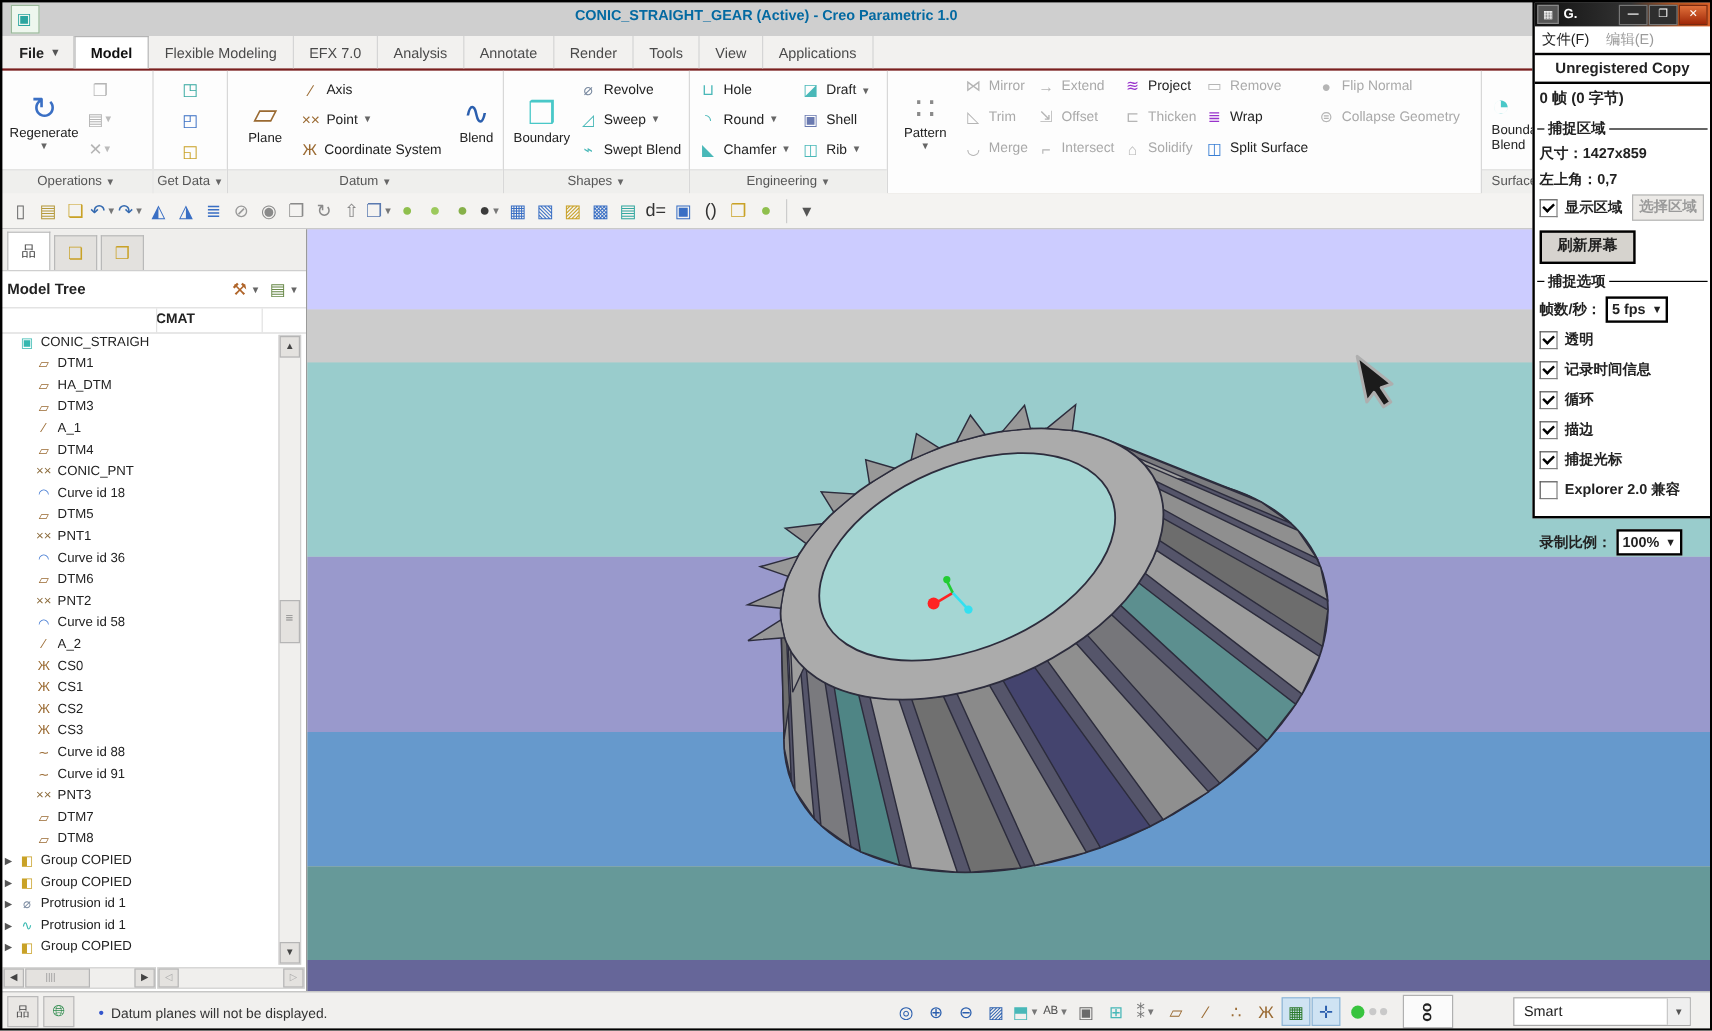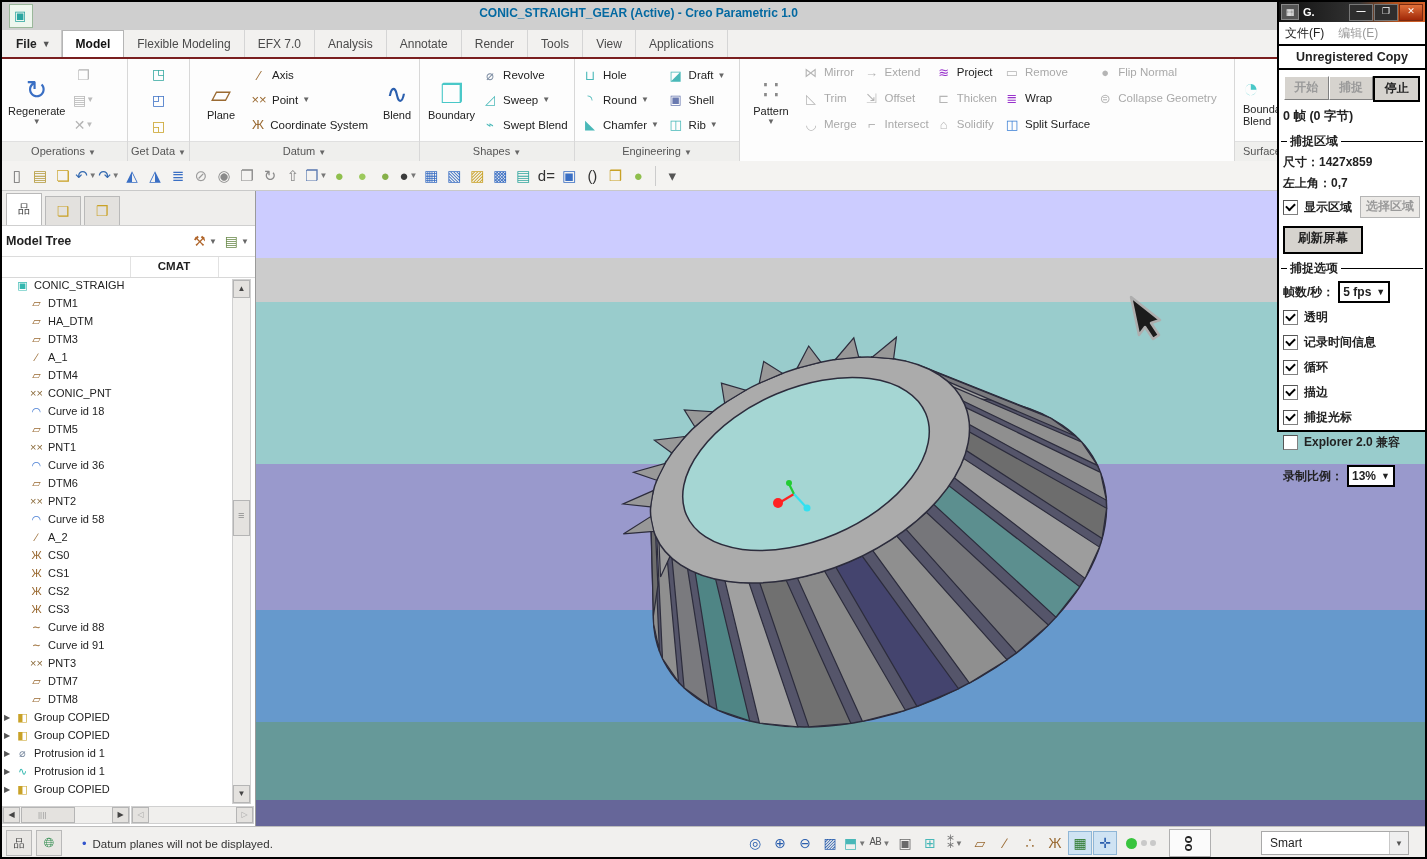--- a/index.html
+++ b/index.html
@@ -44,21 +44,21 @@
   .main{position:absolute;left:0;top:191px;bottom:33px;width:100%;}
   .treepanel{position:absolute;left:0;top:0;bottom:0;width:256px;background:#fff;border-right:1px solid #9a9a9a;box-sizing:border-box;}
   .treetabs{height:34px;background:#efeeec;display:flex;align-items:flex-end;padding-left:6px;border-bottom:1px solid #cfcfcf;}
   .ttab{width:34px;height:28px;border:1px solid #b9b9b9;border-bottom:none;background:#e3e1de;display:flex;align-items:center;justify-content:center;font-size:14px;margin-right:3px;}
   .ttab.active{background:#fff;height:31px;}
   .treeheader{height:30px;display:flex;align-items:center;padding:0 6px;border-bottom:1px solid #dcdcdc;}
   .treeheader .mt{font-weight:bold;font-size:12.5px;flex:1;}
   .thbtn{display:flex;align-items:center;margin-left:8px;font-size:14px;}
   .thbtn .dd{font-size:8px;color:#666;margin-left:3px;}
   .colhead{height:20px;border-bottom:1px solid #d8d8d8;position:relative;font-weight:bold;font-size:11.5px;}
-  .colhead .cmat{position:absolute;left:130px;width:88px;text-align:center;top:3px;}
+  .colhead .cmat{position:absolute;left:130px;width:88px;text-align:left;top:3px;}
   .colhead .cl1,.rows .cl1{position:absolute;left:130px;top:0;bottom:0;width:1px;background:#e2e2e2;}
   .colhead .cl2,.rows .cl2{position:absolute;left:218px;top:0;bottom:0;width:1px;background:#e2e2e2;}
   .rows{position:absolute;top:85px;bottom:18px;left:0;right:23px;overflow:hidden;}
   .trow{height:18px;display:flex;align-items:center;font-size:11px;white-space:nowrap;}
   .trow .arrow{width:14px;text-align:center;font-size:8px;color:#555;}
   .trow .tico{width:17px;text-align:center;font-size:11px;margin-right:3px;}
   .trow .tlabel{max-width:96px;overflow:hidden;}
   .trow.root .tlabel{max-width:110px;}
   .trow .indent{width:14px;}
   
@@ -810,25 +810,20 @@
       <span class="rtxt">G.</span>
       <span class="wbtn">—</span>
       <span class="wbtn">❐</span>
       <span class="wbtn close">✕</span>
     </div>
     <div class="rec-menu">
       <span class="mi">文件(F)</span>
       <span class="mi disabled">编辑(E)</span>
     </div>
     <div class="rec-banner">Unregistered Copy</div>
-    <div class="rec-btnrow">
-      <span class="rbtn disabled">开始</span>
-      <span class="rbtn disabled">捕捉</span>
-      <span class="rbtn stop">停止</span>
-    </div>
     <div class="rec-frames">0 帧 (0 字节)</div>
     <div class="rec-sep">捕捉区域</div>
     <div class="rec-line">尺寸：1427x859</div>
     <div class="rec-line">左上角：0,7</div>
     <div class="rec-row">
       <span class="cb checked"></span>
       <span>显示区域</span>
       <span class="selregion">选择区域</span>
     </div>
     <div class="refreshbtn">刷新屏幕</div>
@@ -859,23 +854,23 @@
         </div>
         <div class="rec-row" style="padding: 4px;">
           <span class="cb checked"></span>
           <span>捕捉光标</span>
         </div>
         <div class="rec-row" style="padding: 4px;">
           <span class="cb"></span>
           <span>Explorer 2.0 兼容</span>
         </div>
       </div>
-    <div class="rec-row" style="margin-top:8px">
+    <div class="rec-row" style="margin-top:18px">
       <span>录制比例：</span>
       <span class="combo">
-          <span>13%</span>
+          <span>100%</span>
           <span class="cdd">▼</span>
         </span>
     </div>
   </div>
 
   <div id="frame"></div>
 </div>
 
 </body></html>

